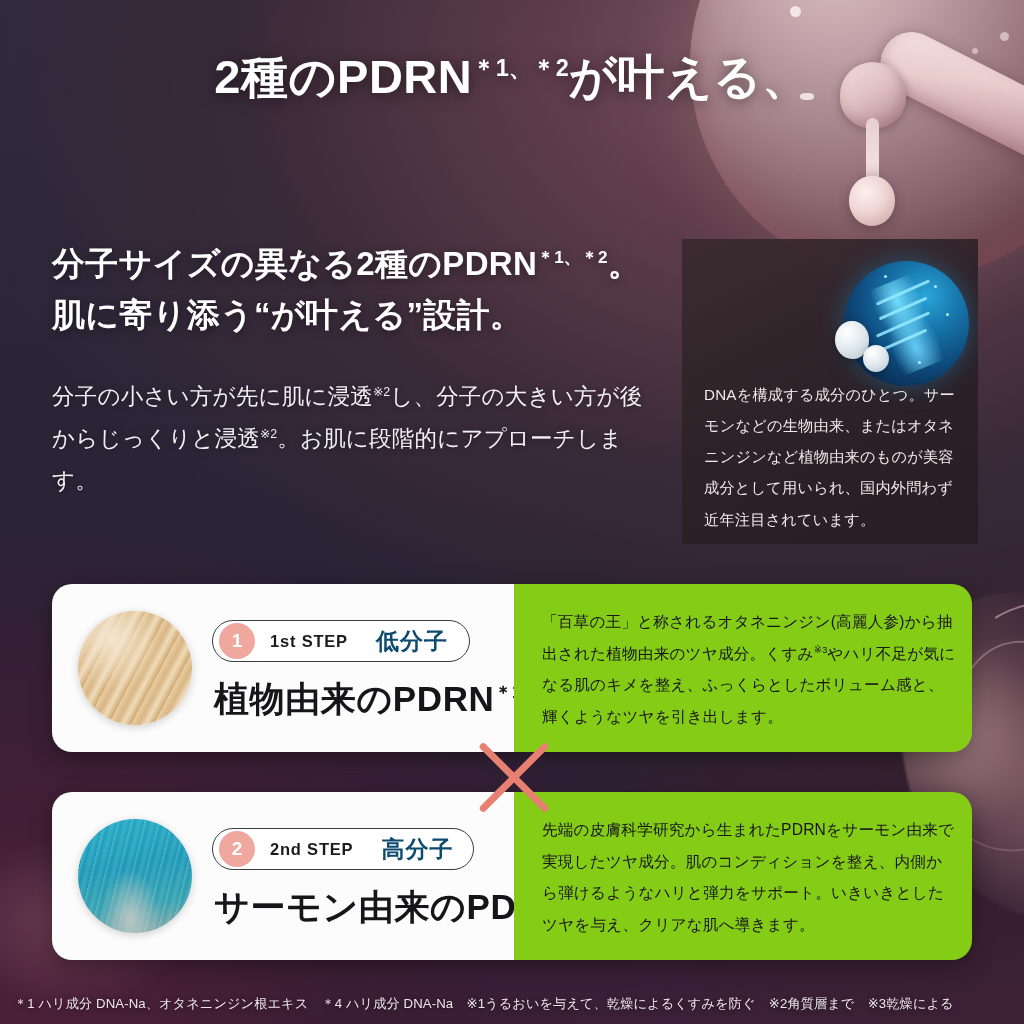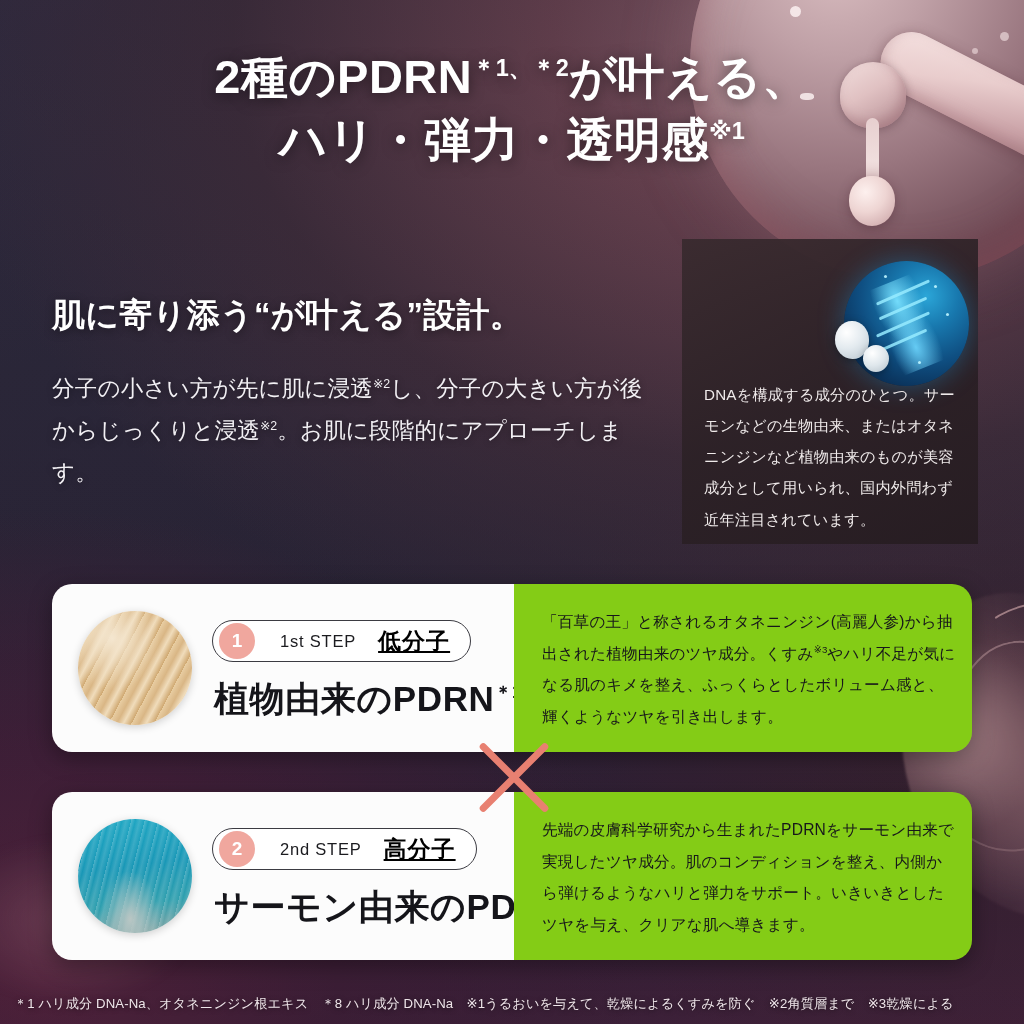--- a/index.html
+++ b/index.html
@@ -93,21 +93,21 @@
   .sup{font-size:.5em;vertical-align:super;letter-spacing:0;}
 
   
   .lead{
     position:absolute;left:52px;top:238px;width:620px;color:#fff;
     font-size:33px;font-weight:700;line-height:1.55;letter-spacing:.3px;
     text-shadow:0 2px 10px rgba(0,0,0,.45);
   }
   .lead .sup{font-size:.52em;}
   .body-copy{
-    position:absolute;left:52px;top:368px;width:600px;color:#f2f0f4;
+    position:absolute;left:52px;top:376px;width:600px;color:#f2f0f4;
     font-size:22.5px;font-weight:400;line-height:1.86;letter-spacing:.2px;
     text-shadow:0 1px 7px rgba(0,0,0,.45);
   }
   .body-copy .sup{font-size:.55em;}
 
   
   .pdrn-card{
     position:absolute;left:682px;top:239px;width:296px;height:305px;
     background:linear-gradient(150deg, rgba(56,42,46,.92) 0%, rgba(44,33,38,.94) 48%, rgba(38,28,33,.95) 100%);
     overflow:hidden;
@@ -173,22 +173,22 @@
   .pill{
     position:absolute;left:160px;top:36px;height:42px;min-width:258px;
     border:1.6px solid #3b3b42;border-radius:22px;background:#fff;
     display:flex;align-items:center;padding:0 20px 0 6px;box-sizing:border-box;
   }
   .pill-num{
     width:36px;height:36px;border-radius:50%;background:#f0a79e;color:#fff;
     display:flex;align-items:center;justify-content:center;
     font-size:19px;font-weight:600;flex:none;
   }
-  .pill-step{margin-left:25px;font-size:16.5px;font-weight:400;letter-spacing:.8px;color:#1b1b1f;}
-  .pill-mol{margin-left:22px;font-size:23px;font-weight:700;letter-spacing:1px;color:#000000;text-decoration:underline;}
+  .pill-step{margin-left:15px;font-size:16.5px;font-weight:700;letter-spacing:.8px;color:#1b1b1f;}
+  .pill-mol{margin-left:28px;font-size:23px;font-weight:700;letter-spacing:1px;color:#0c4a6e;}
   .sc-head{
     position:absolute;left:162px;top:92px;font-size:35px;font-weight:600;
     letter-spacing:.6px;color:#15151a;white-space:nowrap;text-align:center;
   }
   .sc-head .sup{font-size:.5em;}
   .sc-desc{
     position:absolute;left:28px;top:22px;width:414px;color:#17171b;
     font-size:15.6px;line-height:2.03;letter-spacing:.2px;
   }
   .sc-desc .sup{font-size:.62em;}
@@ -227,25 +227,24 @@
   <div class="bubble b2"></div>
   <div class="bubble b3"></div>
   <div class="bubble b4"></div>
   <div class="helix"></div>
   <div class="helix-arc ha1"></div>
   <div class="helix-arc ha2"></div>
   <div class="glow-l"></div>
 
   <div class="headline">
     <span><span>2種のPDRN</span><span class="sup">＊1、＊2</span><span>が叶える、</span></span>
-    <span class="l2"><span>ハリ・弾力・透明感</span><span class="sup">※1</span></span>
   </div>
 
   <div class="lead">
-    <br>
+    <span><span>分子サイズの異なる2種のPDRN</span><span class="sup">＊1、＊2</span><span>。</span></span><br>
     <span>肌に寄り添う“が叶える”設計。</span>
   </div>
 
   <div class="body-copy">
     <span>分子の小さい方が先に肌に浸透</span><span class="sup">※2</span><span>し、分子の大きい方が後からじっくりと浸透</span><span class="sup">※2</span><span>。お肌に段階的にアプローチします。</span>
   </div>
 
   <div class="pdrn-card">
     <div class="dna-ball">
       <div class="dna-strand"></div>
@@ -291,15 +290,15 @@
     <div class="sc-right">
       <div class="sc-desc">先端の皮膚科学研究から生まれたPDRNをサーモン由来で実現したツヤ成分。肌のコンディションを整え、内側から弾けるようなハリと弾力をサポート。いきいきとしたツヤを与え、クリアな肌へ導きます。</div>
     </div>
   </div>
 
   <div class="cross">
       <i></i>
       <i></i>
     </div>
 
-  <div class="footnote">＊1 ハリ成分 DNA-Na、オタネニンジン根エキス　＊8 ハリ成分 DNA-Na　※1うるおいを与えて、乾燥によるくすみを防ぐ　※2角質層まで　※3乾燥による</div>
+  <div class="footnote">＊1 ハリ成分 DNA-Na、オタネニンジン根エキス　＊4 ハリ成分 DNA-Na　※1うるおいを与えて、乾燥によるくすみを防ぐ　※2角質層まで　※3乾燥による</div>
 
 </div>
 
 </body></html>

